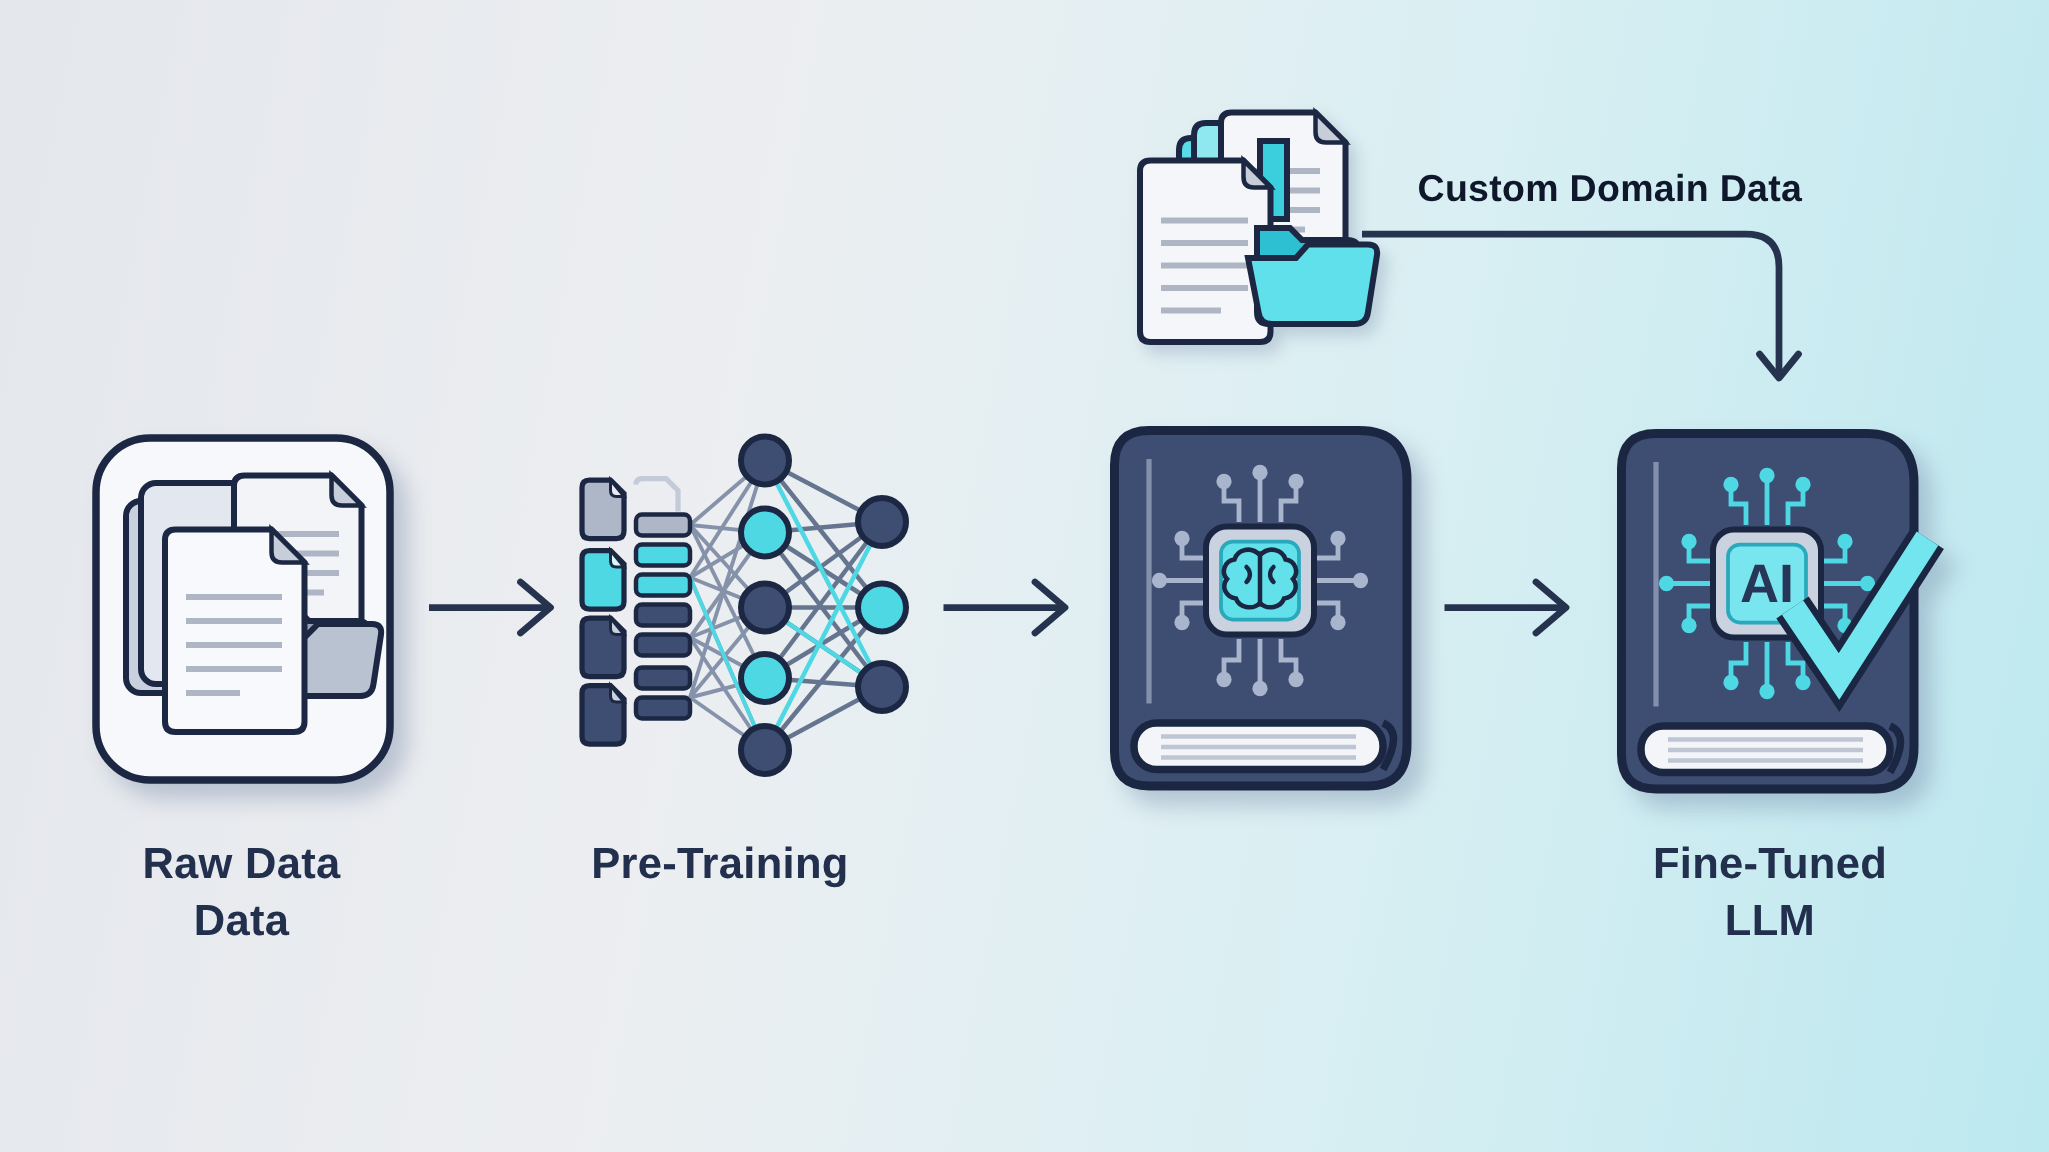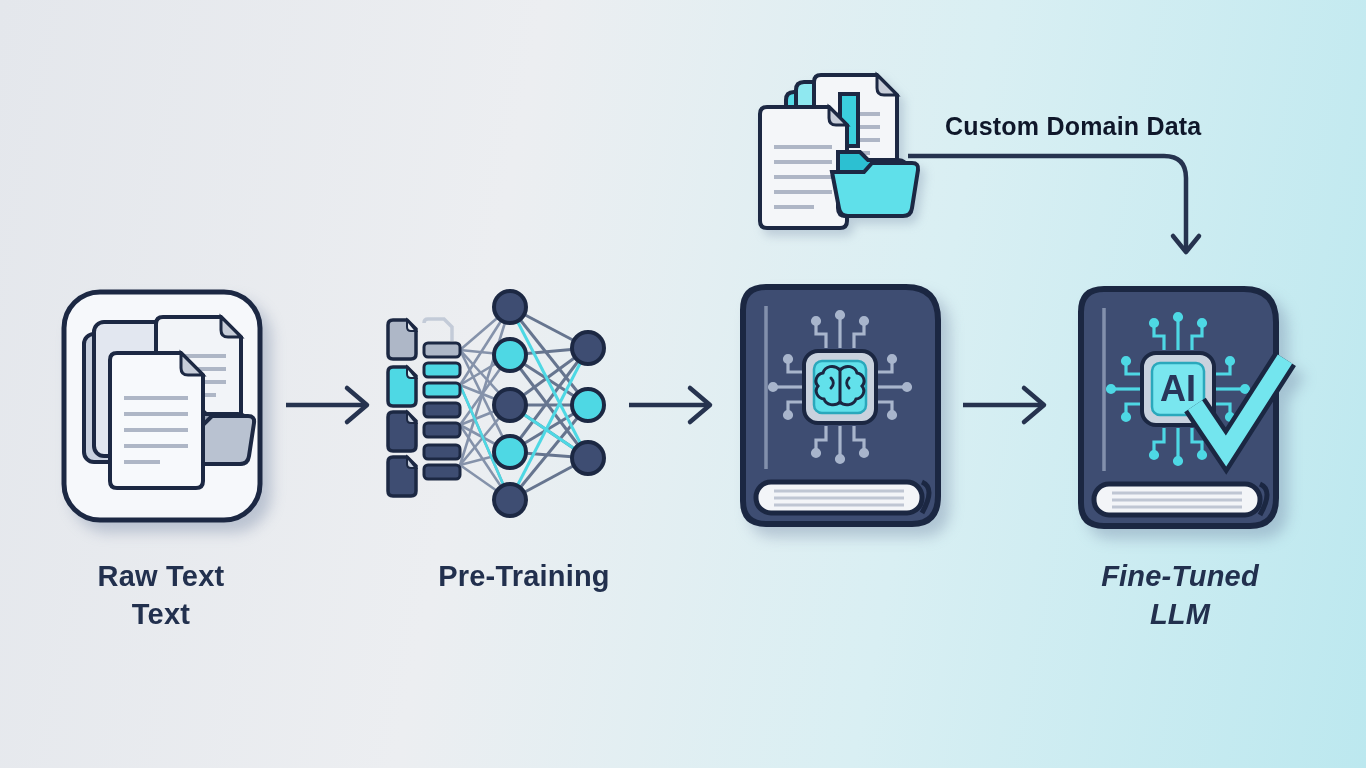--- a/index.html
+++ b/index.html
@@ -284,17 +284,17 @@
     <rect x="64" y="67" width="72" height="72" rx="14" fill="#C9D2DE" stroke="#1B2742" stroke-width="4"></rect>
     <rect x="74" y="77" width="52" height="52" rx="8" fill="#79E6EF" stroke="#2AA8BC" stroke-width="2.5"></rect>
     <text x="100" y="115" text-anchor="middle" font-size="36" font-weight="bold" fill="#28365A">AI</text>
 
     <g>
       <polyline points="117,119 148,165 207,73" fill="none" stroke="#1B2742" stroke-width="26" stroke-linejoin="miter"></polyline>
       <polyline points="117,119 148,165 207,73" fill="none" stroke="#73E5EE" stroke-width="17" stroke-linejoin="miter"></polyline>
     </g>
   </svg>
 
-  <div class="stage-label" style="left:161px;width:150px;">Raw Text Text</div>
-  <div class="stage-label" style="left:524px;width:260px;">Pre-Training</div>
-  <div class="stage-label" style="left:1180px;width:190px;font-style:italic;">Fine-Tuned LLM</div>
+  <div class="stage-label" style="left:161px;width:150px;">Raw Data Data</div>
+  <div class="stage-label" style="left:480px;width:260px;">Pre-Training</div>
+  <div class="stage-label" style="left:1180px;width:190px;">Fine-Tuned LLM</div>
 
 </div>
 
 </body></html>

